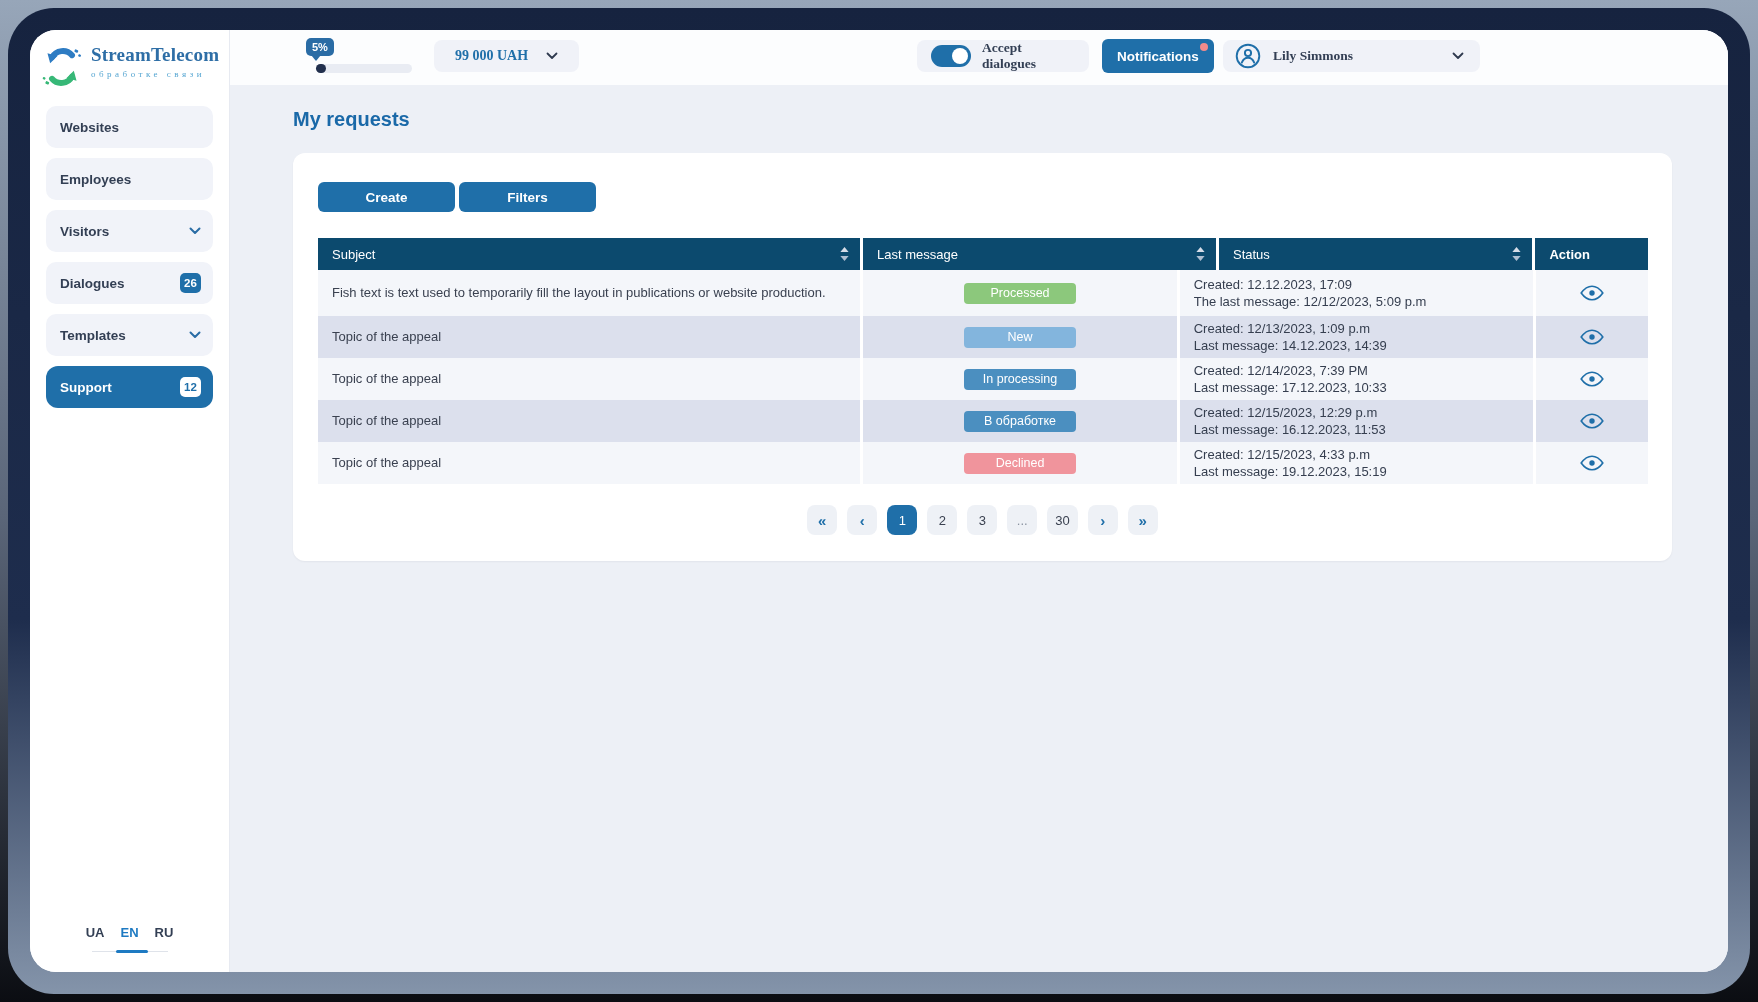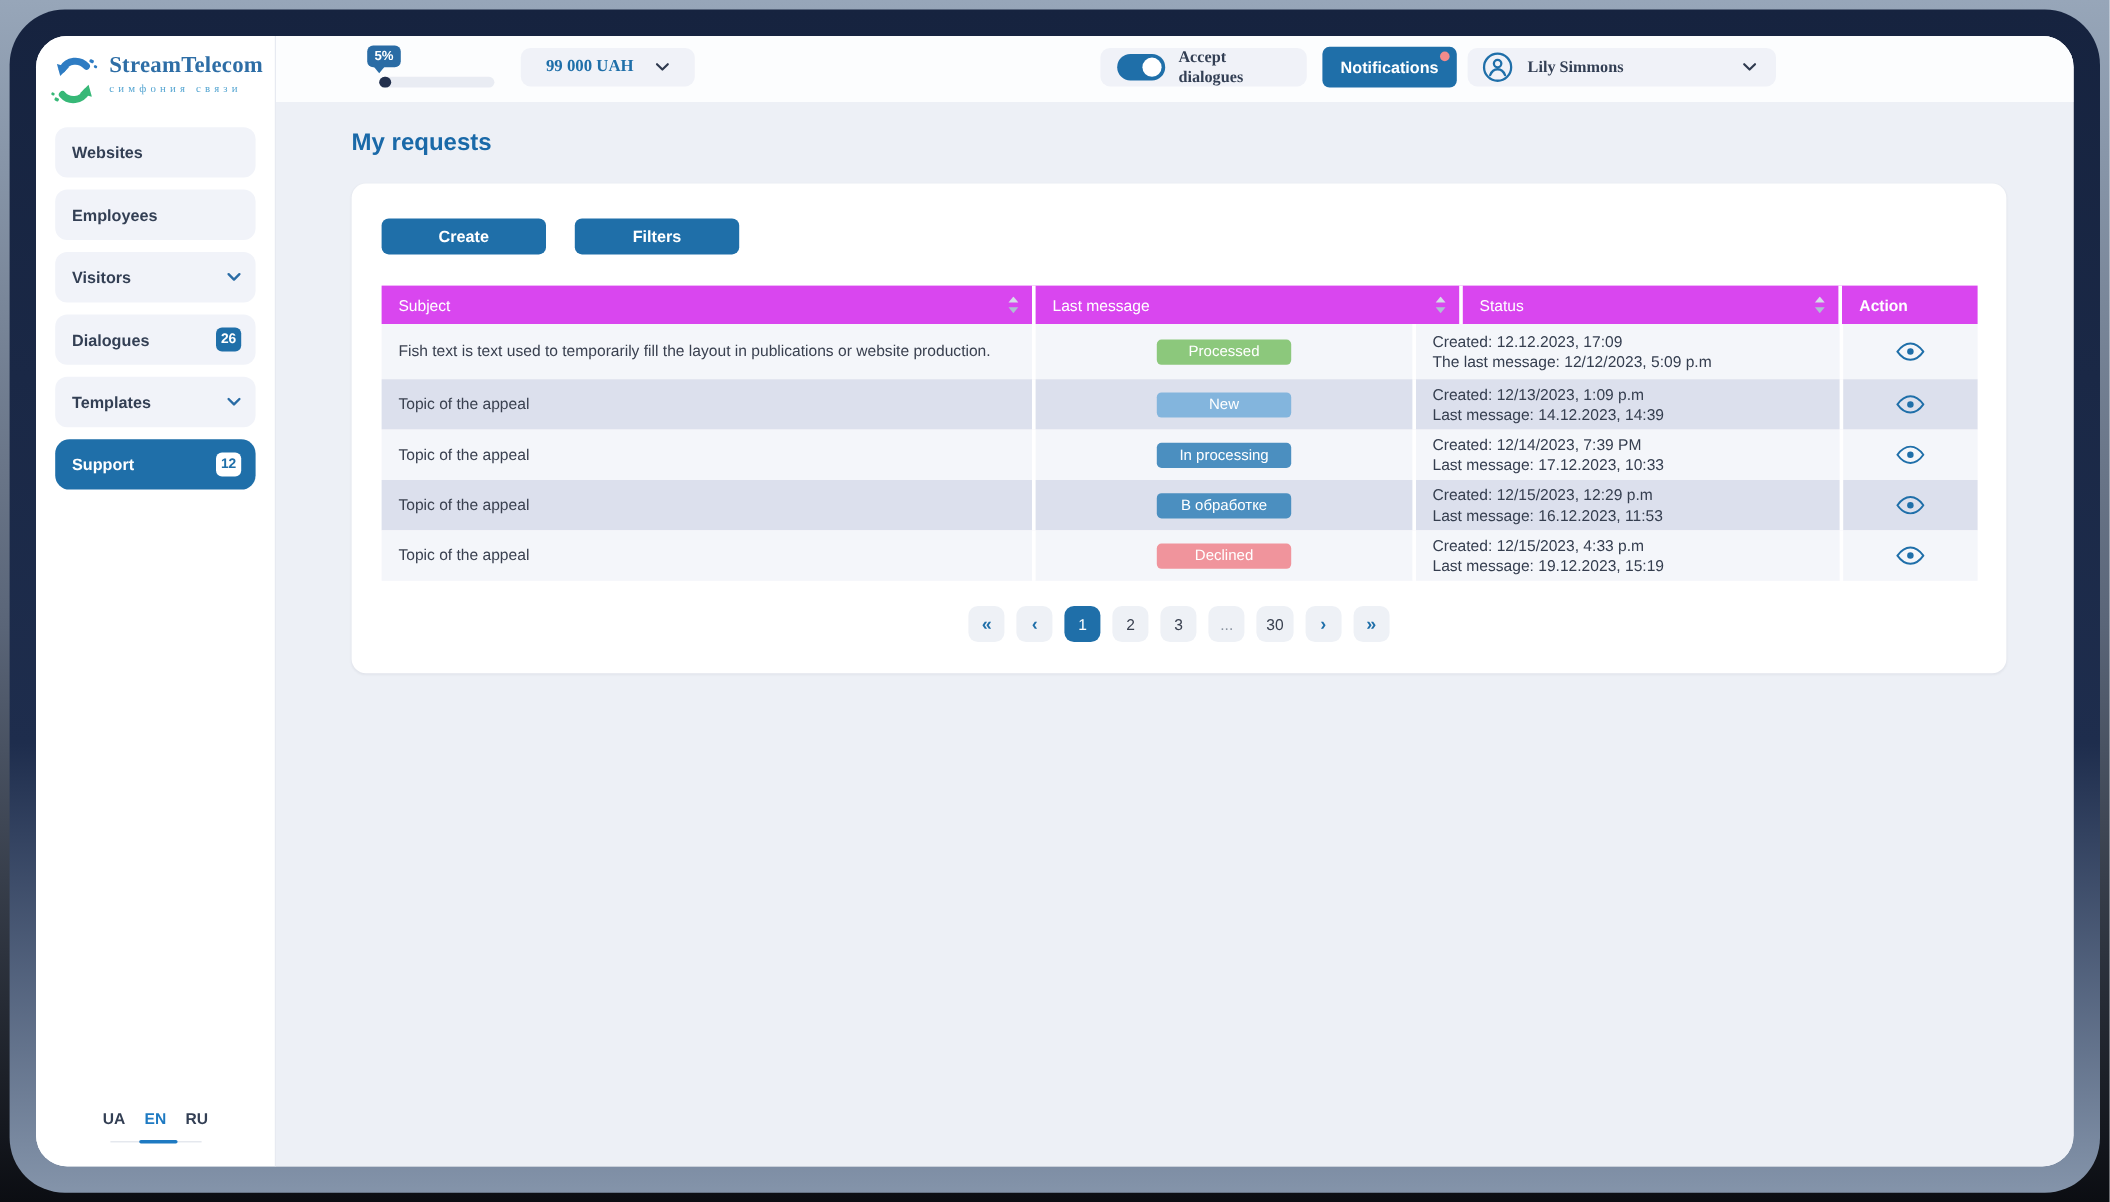--- a/index.html
+++ b/index.html
@@ -73,30 +73,30 @@
   .notif-btn { position: absolute; left: 872px; top: 9px; width: 112px; height: 34px; background: #1f6fa9; color: #fff;
     border: none; border-radius: 6px; font-family: inherit; font-size: 13.5px; font-weight: 700; cursor: pointer; }
   .notif-dot { position: absolute; top: 4px; right: 6px; width: 8px; height: 8px; border-radius: 50%; background: #f28b8b; }
   .profile { left: 993px; width: 257px; padding: 0 16px 0 12px; gap: 12px; }
   .profile .name { flex: 1; font-size: 13.5px; font-weight: 700; color: #333f54; }
   
   .main { flex: 1; padding: 23px 56px 0 63px; }
   .page-title { color: #1a69a8; font-size: 20px; font-weight: 700; }
   .card { margin-top: 22px; width: 1379px; background: #fff; border-radius: 12px;
     padding: 29px 25px 26px 25px; box-shadow: 0 1px 2px rgba(16,24,40,.05); }
-  .btn-row { display: flex; gap: 24px; align-items: center; }
+  .btn-row { display: flex; gap: 4px; align-items: center; }
   .btn { width: 137px; height: 30px; background: #1f6fa9; color: #fff; border: none; border-radius: 6px;
     font-family: inherit; font-size: 13.5px; font-weight: 700; cursor: pointer; }
   .search-wrap { margin-top: 25px; width: 257px; height: 32px; border: 1px solid #9aa4b2; border-radius: 8px;
     display: flex; align-items: center; padding: 0 10px; gap: 8px; background: #fff; }
   .search-wrap input { border: none; outline: none; font-family: inherit; font-size: 13.5px; color: #333f54; width: 100%; background: transparent; }
   .search-wrap input::placeholder { color: #98a1ad; }
   
   .table { margin-top: 26px; width: 1330px; font-size: 13px; }
-  .thead { display: flex; height: 32px; background: #d946ef; color: #fff; font-weight: 400; }
+  .thead { display: flex; height: 32px; background: #0c4a6e; color: #fff; font-weight: 400; }
   .th { position: relative; display: flex; align-items: center; padding-left: 14px; font-size: 13px; }
   .th:not(:last-child), .td:not(:last-child) { border-right: 3px solid #fff; }
   .col-subject { width: 553px; }
   .col-status { width: 321px; }
   .col-last { width: 361px; }
   .col-action { width: 114px; font-weight: bold; }
   .sort { position: absolute; right: 11px; top: 9px; }
   .tr { display: flex; }
   .tr.odd  { background: #f4f6fa; }
   .tr.even { background: #dce0ed; }
@@ -133,21 +133,21 @@
           <path d="M 11 38 A 13.5 13.5 0 0 0 33 35.5" fill="none" stroke="#37b877" stroke-width="6.5" stroke-linecap="round"></path>
           <polygon points="38,40 27,37 35,29" fill="#37b877"></polygon>
           <rect x="36" y="6" width="4" height="3" rx="1" transform="rotate(25 38 7)" fill="#2e7cc3"></rect>
           <rect x="40" y="11" width="3" height="2.5" rx="1" transform="rotate(25 41 12)" fill="#2e7cc3"></rect>
           <rect x="4" y="41" width="4" height="3" rx="1" transform="rotate(25 6 42)" fill="#37b877"></rect>
           <rect x="1" y="36" width="3" height="2.5" rx="1" transform="rotate(25 2 37)" fill="#37b877"></rect>
         </svg>
       </span>
       <span class="logo-text">
         <div class="brand">StreamTelecom</div>
-        <div class="tagline">симфония связи</div>
+        <div class="tagline">обработке связи</div>
       </span>
     </div>
 
     <nav class="nav">
       <div class="nav-item">
         <span class="label">Websites</span>
       </div>
       <div class="nav-item">
         <span class="label">Employees</span>
       </div>

